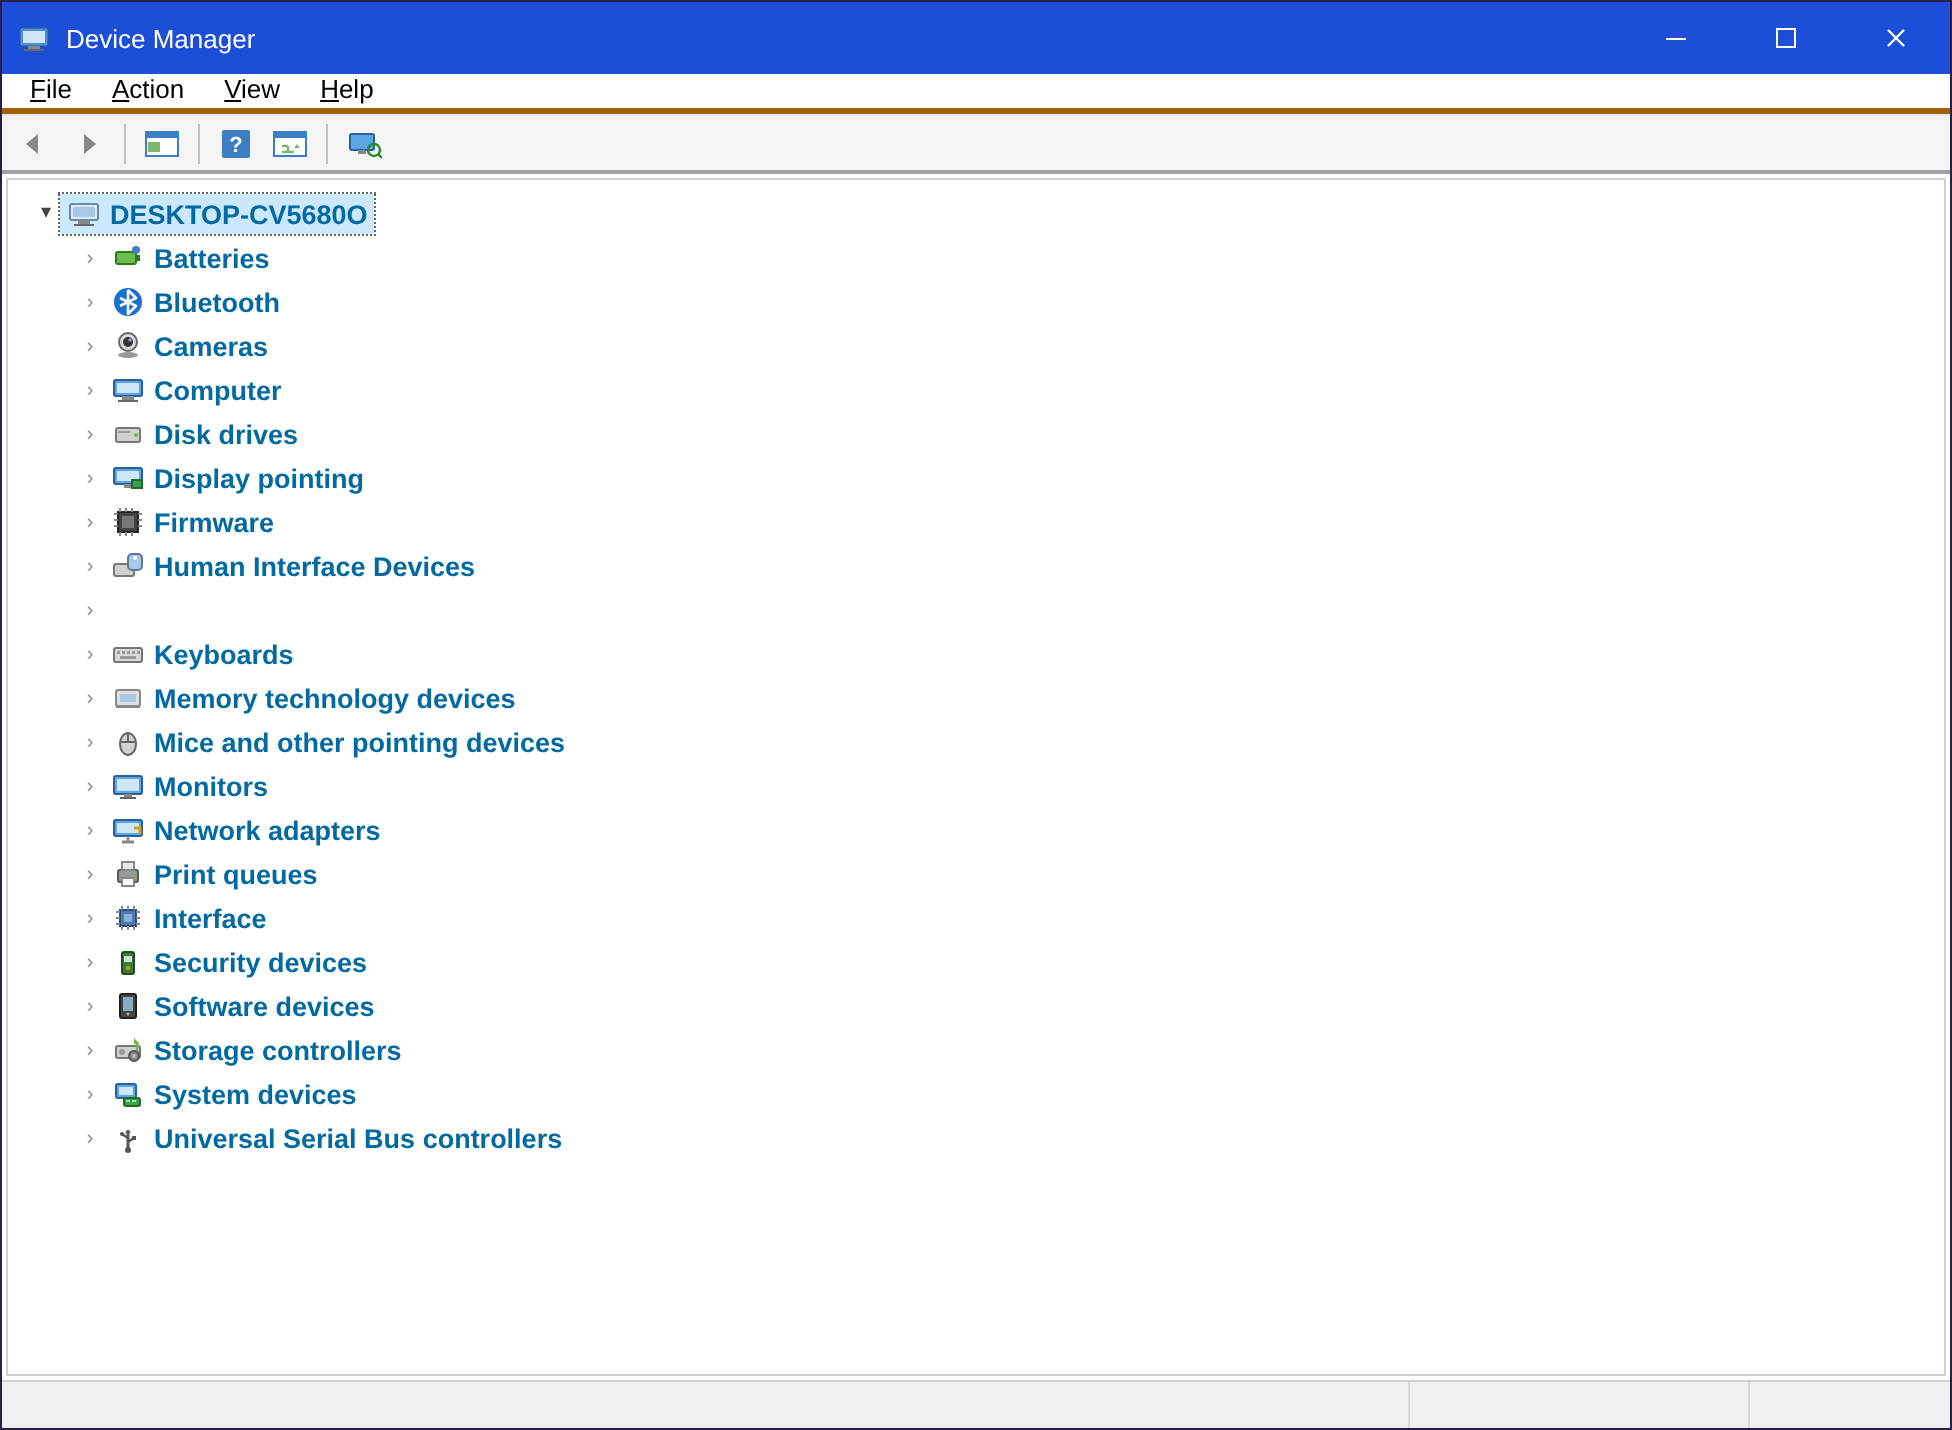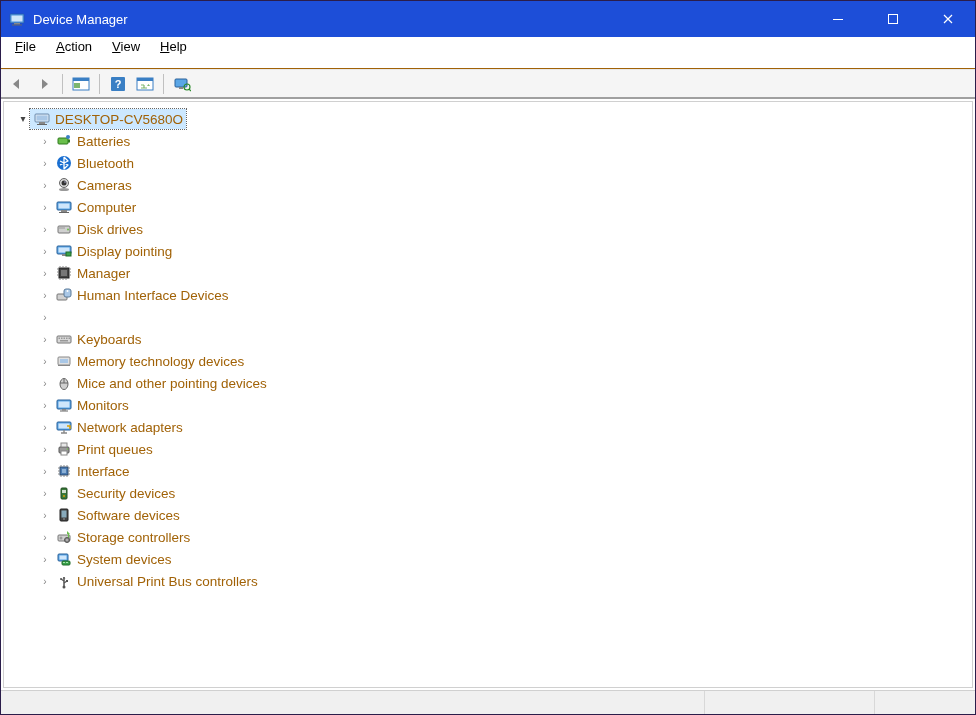--- a/index.html
+++ b/index.html
@@ -36,26 +36,26 @@
   }
   .winbtns { display: flex; height: 100%; }
   .winbtn {
     width: 55px; height: 100%;
     display: flex; align-items: center; justify-content: center;
     color: #fff;
   }
   
   .menubar {
     background: #fff;
-    height: 32px;
+    height: 20px;
     display: flex;
-    align-items: flex-start;
+    align-items: flex-end;
     padding: 0 6px;
     gap: 4px;
-    border-bottom: 1px solid #a16207;
+    border-bottom: 3px solid #a16207;
   }
   .menuitem {
     padding: 2px 8px;
     font-size: 13px;
   }
   .menuitem .ul { text-decoration: underline; }
   
   .toolbar {
     background: #f5f5f5;
     height: 30px;
@@ -112,21 +112,22 @@
     font-size: 10px;
     text-align: center;
   }
   .expander.down { color: #444; transform: translateY(-1px); }
   .node-icon {
     width: 18px; height: 18px;
     display: flex; align-items: center; justify-content: center;
   }
   .node-label {
     font-size: 13.5px;
-    color: #a16207;
+    color: #0369a1;
+    font-weight: bold;
   }
   .child-row { padding-left: 30px; }
   
   .statusbar {
     height: 24px;
     background: #f0f0f0;
     border-top: 1px solid #d0d0d0;
     display: flex;
   }
   .statuscell {
@@ -334,21 +335,21 @@
     <div class="tree-row child-row">
       <span class="expander">›</span>
       <span class="label-wrap">
         <span class="node-icon">
                   <svg width="16" height="16" viewBox="0 0 16 16">
                     <rect x="3" y="3" width="10" height="10" fill="#444" stroke="#222"></rect>
                     <rect x="5" y="5" width="6" height="6" fill="#777"></rect>
                     <path d="M3 4h-2M3 7h-2M3 10h-2M13 4h2M13 7h2M13 10h2M4 3v-2M7 3v-2M10 3v-2M4 13v2M7 13v2M10 13v2" stroke="#888" stroke-width="1"></path>
                   </svg>
                 </span>
-        <span class="node-label">Manager</span>
+        <span class="node-label">Firmware</span>
       </span>
     </div>
           </li>
           <li>
     <div class="tree-row child-row">
       <span class="expander">›</span>
       <span class="label-wrap">
         <span class="node-icon">
                   <svg width="16" height="16" viewBox="0 0 16 16">
                     <rect x="1" y="7" width="10" height="6" rx="1" fill="#d0d0d0" stroke="#777"></rect>
@@ -549,21 +550,21 @@
         <span class="node-icon">
                   <svg width="16" height="16" viewBox="0 0 16 16">
                     <path d="M8 14 L8 4" stroke="#555" stroke-width="1.5"></path>
                     <circle cx="8" cy="14" r="1.5" fill="#555"></circle>
                     <path d="M8 8 L5 6 M8 10 L11 8" stroke="#555" stroke-width="1.3"></path>
                     <circle cx="5" cy="6" r="1" fill="#555"></circle>
                     <rect x="10" y="7" width="2" height="2" fill="#555"></rect>
                     <path d="M8 4 L6.5 5.5 L9.5 5.5 Z" fill="#555"></path>
                   </svg>
                 </span>
-        <span class="node-label">Universal Print Bus controllers</span>
+        <span class="node-label">Universal Serial Bus controllers</span>
       </span>
     </div>
           </li>
         </ul>
       </li>
     </ul>
 </div>
 
 <div class="statusbar">
   <div class="statuscell"></div>

